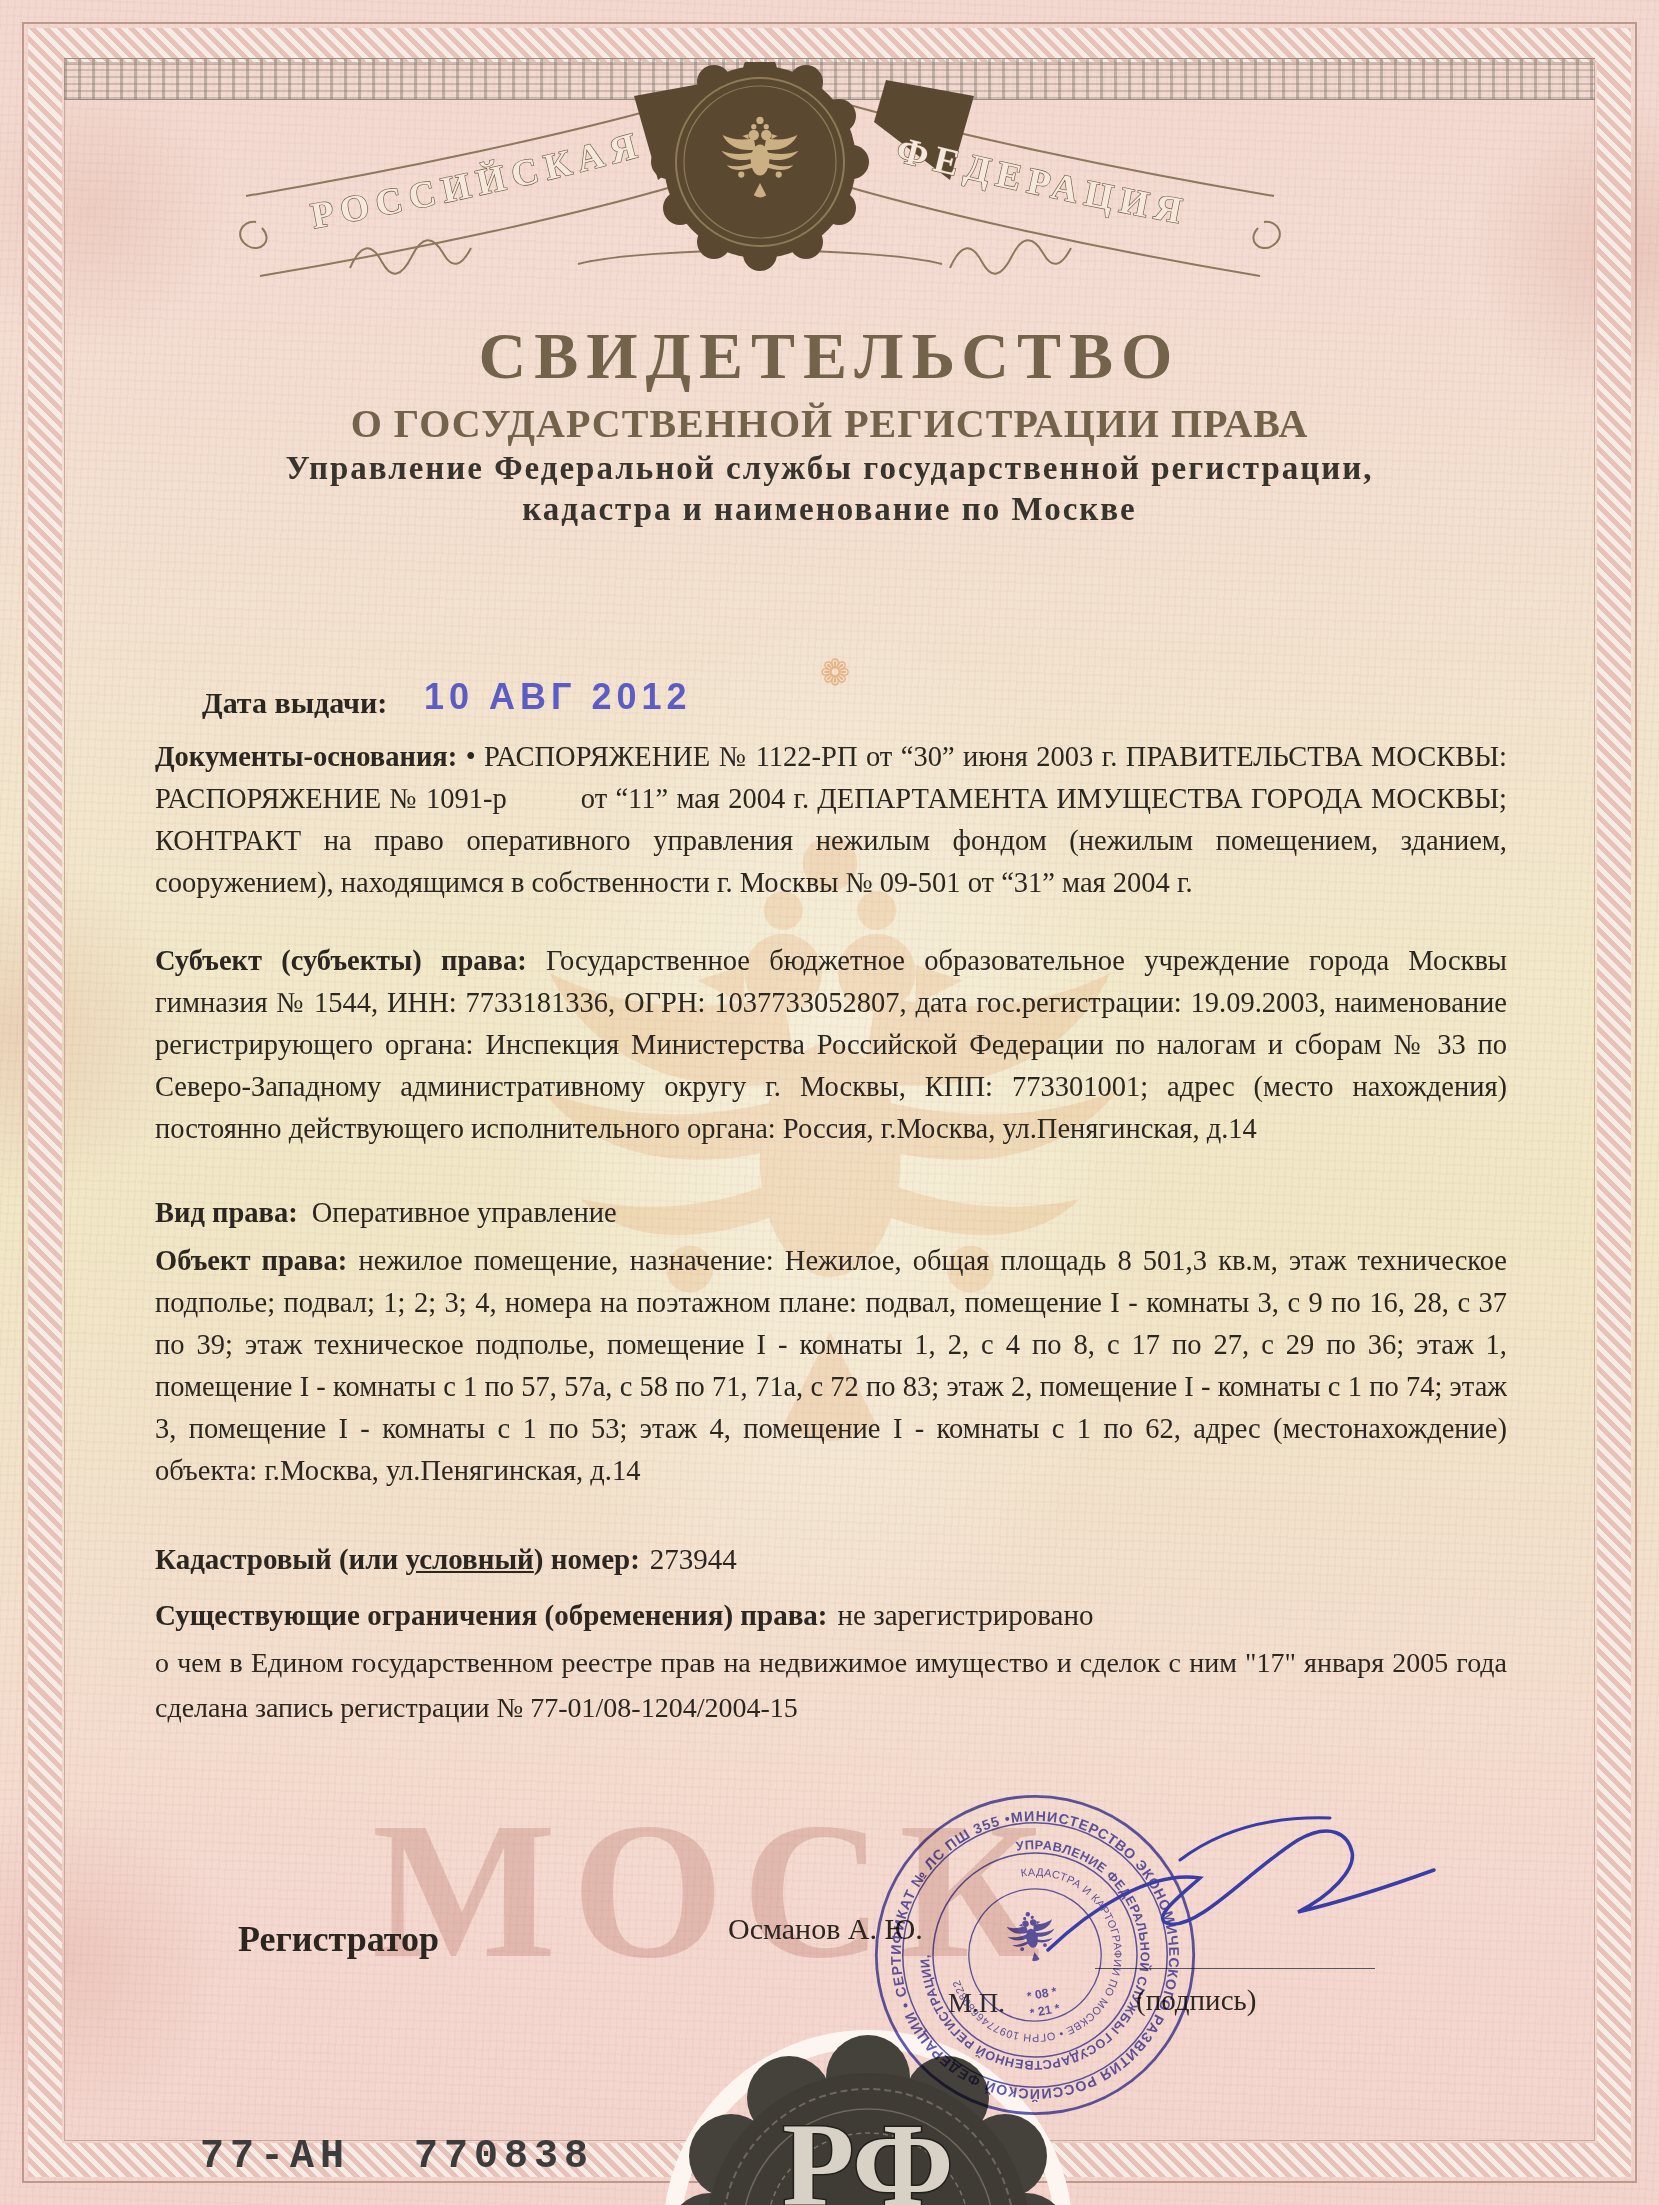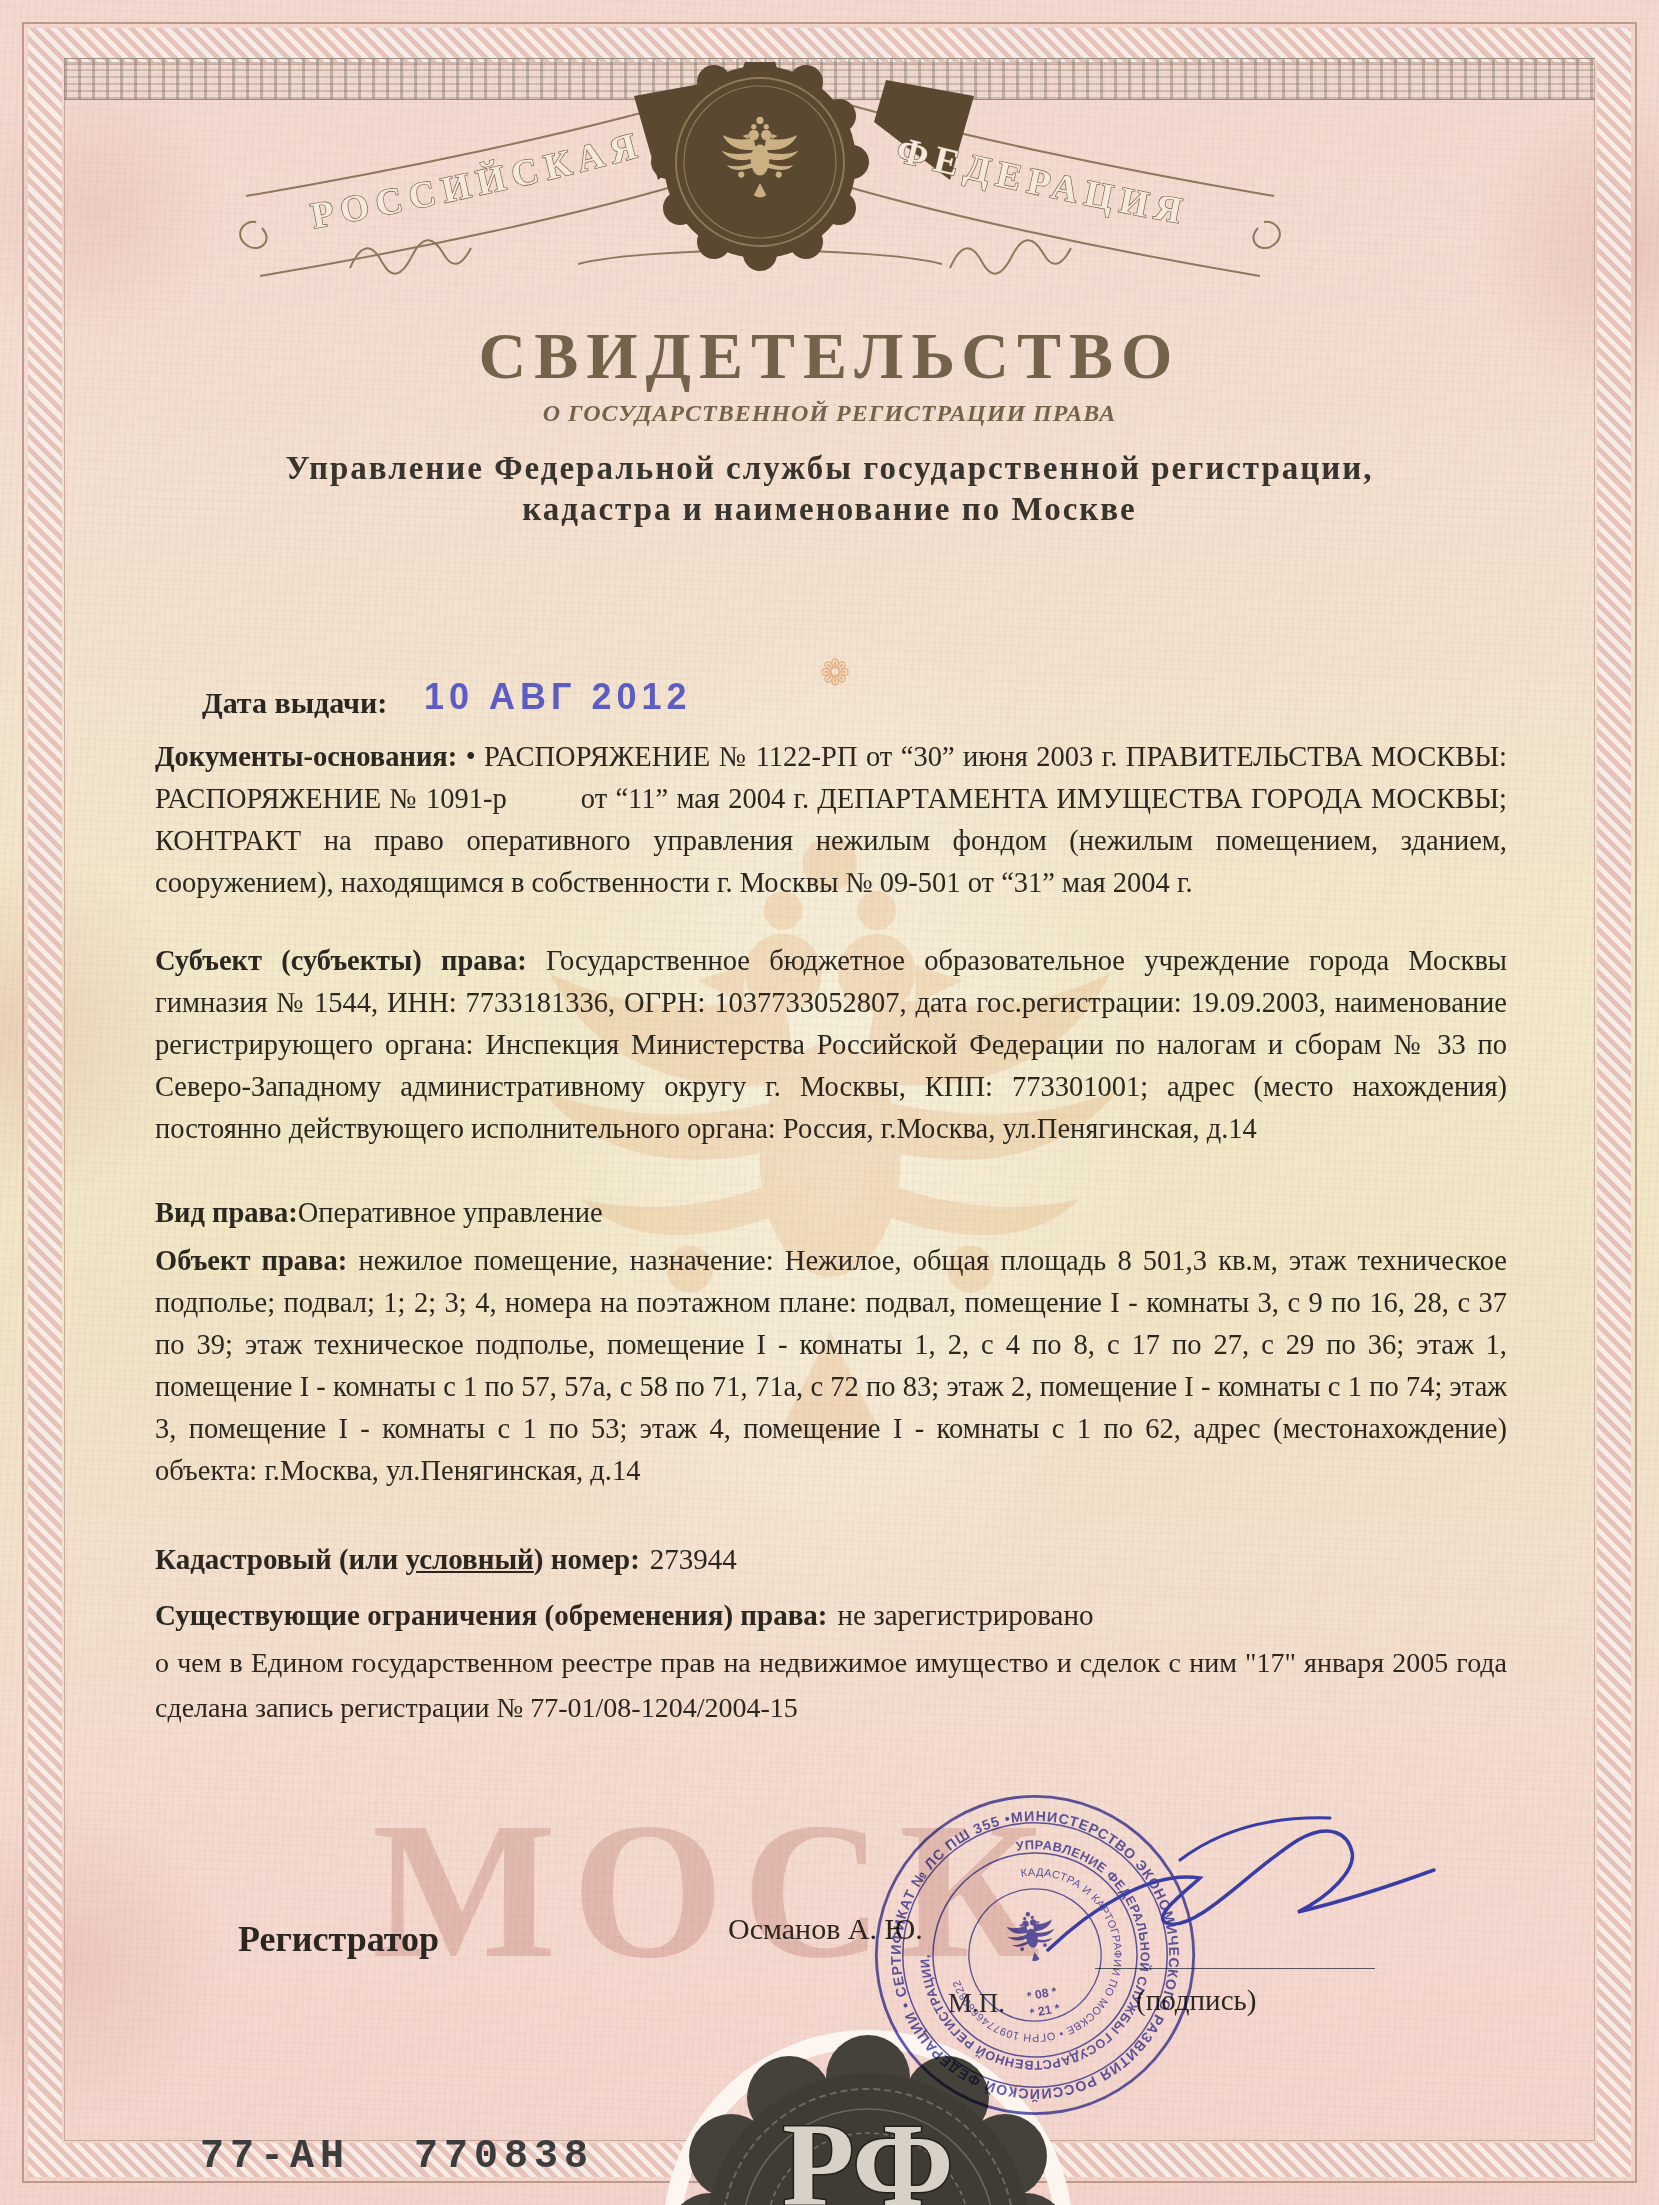--- a/index.html
+++ b/index.html
@@ -30,35 +30,35 @@
       repeating-linear-gradient(90deg, rgba(122,116,105,.42) 0 3px, rgba(122,116,105,0) 3px 14px),
       repeating-linear-gradient(0deg, rgba(122,116,105,.30) 0 2px, transparent 2px 7px);
     border-top:1px solid #948e83; border-bottom:1px solid #948e83;}
   
   .emblem{position:absolute; left:230px; top:62px; width:1060px; height:215px; z-index:3;}
   .registry-line{position:absolute; left:0; right:0; top:292px; z-index:3; text-align:center;
     font-size:23px; font-weight:bold; letter-spacing:3px; color:#6c5c46;}
   .title{position:absolute; left:0; right:0; top:318px; z-index:3; text-align:center;
     font-size:66px; font-weight:bold; letter-spacing:8px; color:#73634b;}
   .subtitle{position:absolute; left:0; right:0; top:400px; z-index:3; text-align:center;
-    font-size:24px; font-weight:bold; letter-spacing:1px; color:#73634b;font-style:italic;}
+    font-size:40px; font-weight:bold; letter-spacing:1px; color:#73634b;}
   .authority{position:absolute; left:0; right:0; top:448px; z-index:3; text-align:center;
     font-size:33px; font-weight:bold; letter-spacing:2px; color:#37342e; line-height:41px;}
   
   .fieldline,.para{position:absolute; left:155px; width:1352px; z-index:3; font-size:28.5px; line-height:42px;}
   .para{text-align:justify;}
   .lbl{font-weight:bold;}
   .date-label{position:absolute; left:202px; top:686px; z-index:3; font-size:30px; font-weight:bold;}
   .date-stamp{position:absolute; left:424px; top:676px; z-index:3;
     font-family:"Liberation Sans",sans-serif; font-size:36px; font-weight:bold;
     letter-spacing:5px; color:#5d5cc4;}
   .p-basis{top:736px;}
   .p-subject{top:940px;}
   .vid-line{top:1192px;}
-  .vid-line .val{margin-left:0;}
+  .vid-line .val{margin-left:14px;}
   .p-object{top:1240px;}
   .cad-line{top:1538px; font-size:29px;}
   .cad-line .u{text-decoration:underline;}
   .cad-line .val{font-weight:normal; margin-left:10px;}
   .enc-line{top:1594px; font-size:29px;}
   .enc-line .val{font-weight:normal; margin-left:10px;text-align:right;}
   .p-record{top:1640px; line-height:45px; font-size:28px;}
   
   .wm-eagle{position:absolute; left:390px; top:770px; width:880px; height:780px; z-index:1; opacity:.16; color:#d97f35;}
   .orn-flower{position:absolute; left:820px; top:652px; z-index:1; font-size:36px; color:rgba(219,129,58,.5);}

